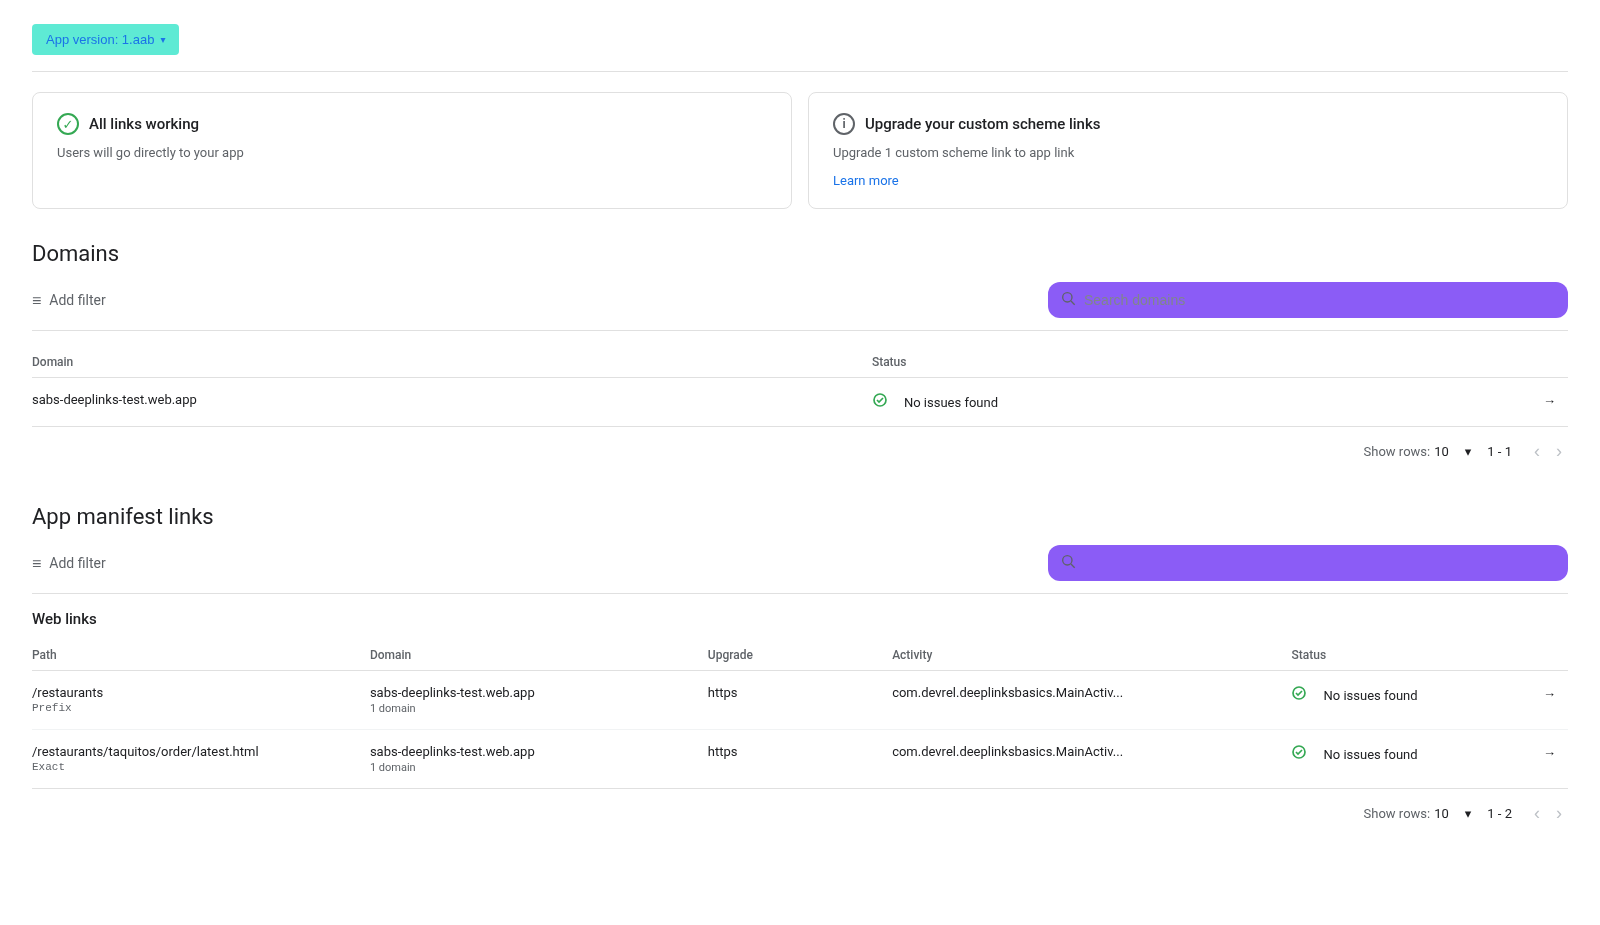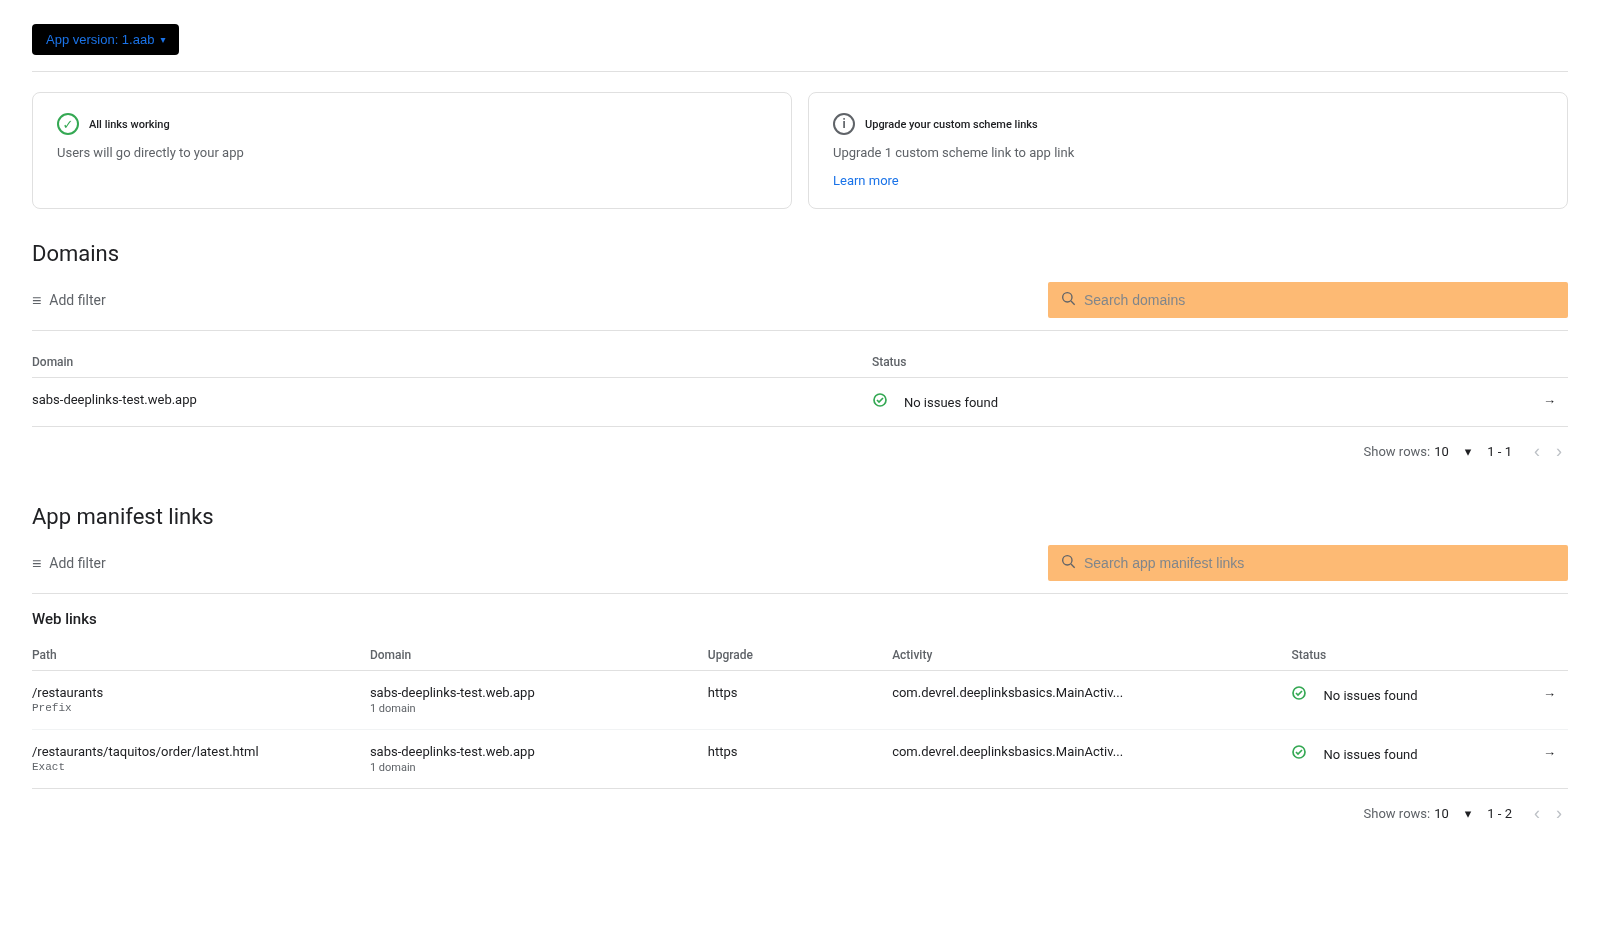--- a/index.html
+++ b/index.html
@@ -21,21 +21,21 @@
     .page-title {
       font-size: 28px;
       font-weight: 400;
       color: #202124;
       line-height: 1.2;
     }
     .app-version-btn {
       display: flex;
       align-items: center;
       gap: 6px;
-      background: #000000;
+      background: #5eead4;
       border: none;
       border-radius: 4px;
       padding: 8px 14px;
       font-size: 13px;
       color: #1a73e8;
       cursor: pointer;
       white-space: nowrap;
     }
     .app-version-btn .chevron {
       font-size: 10px;
@@ -93,21 +93,21 @@
       border: 2px solid #5f6368;
       display: flex;
       align-items: center;
       justify-content: center;
       color: #5f6368;
       font-size: 12px;
       font-weight: bold;
       flex-shrink: 0;
     }
     .card-title {
-      font-size: 11px;
+      font-size: 15px;
       font-weight: 500;
       color: #202124;
     }
     .card-desc {
       font-size: 13px;
       color: #5f6368;
       margin-bottom: 12px;
     }
     .card-link {
       color: #1a73e8;
@@ -142,22 +142,22 @@
     }
     .filter-icon {
       color: #5f6368;
       font-size: 16px;
     }
     .search-box {
       flex: 0 0 auto;
       width: 520px;
       display: flex;
       align-items: center;
-      background: #fdba74;
-      border-radius: 2px;
+      background: #8b5cf6;
+      border-radius: 12px;
       padding: 8px 12px;
       gap: 8px;
     }
     .search-icon {
       color: #5f6368;
       font-size: 16px;
     }
     .search-input {
       border: none;
       background: transparent;
@@ -372,21 +372,20 @@
       <span class="filter-icon">≡</span>
       <span>Add filter</span>
     </div>
     <div class="search-box">
       <span class="search-icon">
         <svg width="16" height="16" viewBox="0 0 24 24" fill="none" stroke="#5f6368" stroke-width="2">
           <circle cx="11" cy="11" r="7"></circle>
           <line x1="16.5" y1="16.5" x2="22" y2="22"></line>
         </svg>
       </span>
-      <input class="search-input" type="text" placeholder="Search app manifest links" style="">
     </div>
   </div>
 
   <div class="web-links-title">Web links</div>
 
   <table class="data-table">
     <thead>
       <tr>
         <th style="width:22%">Path</th>
         <th style="width:22%">Domain</th>

